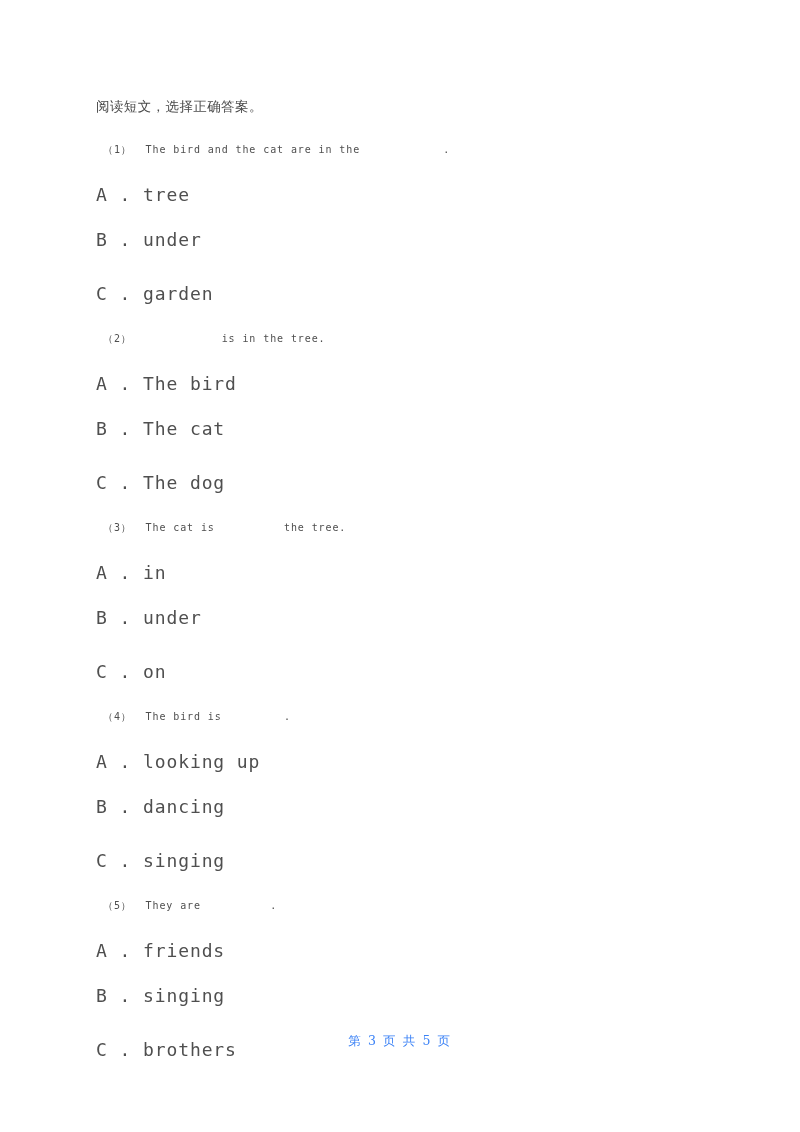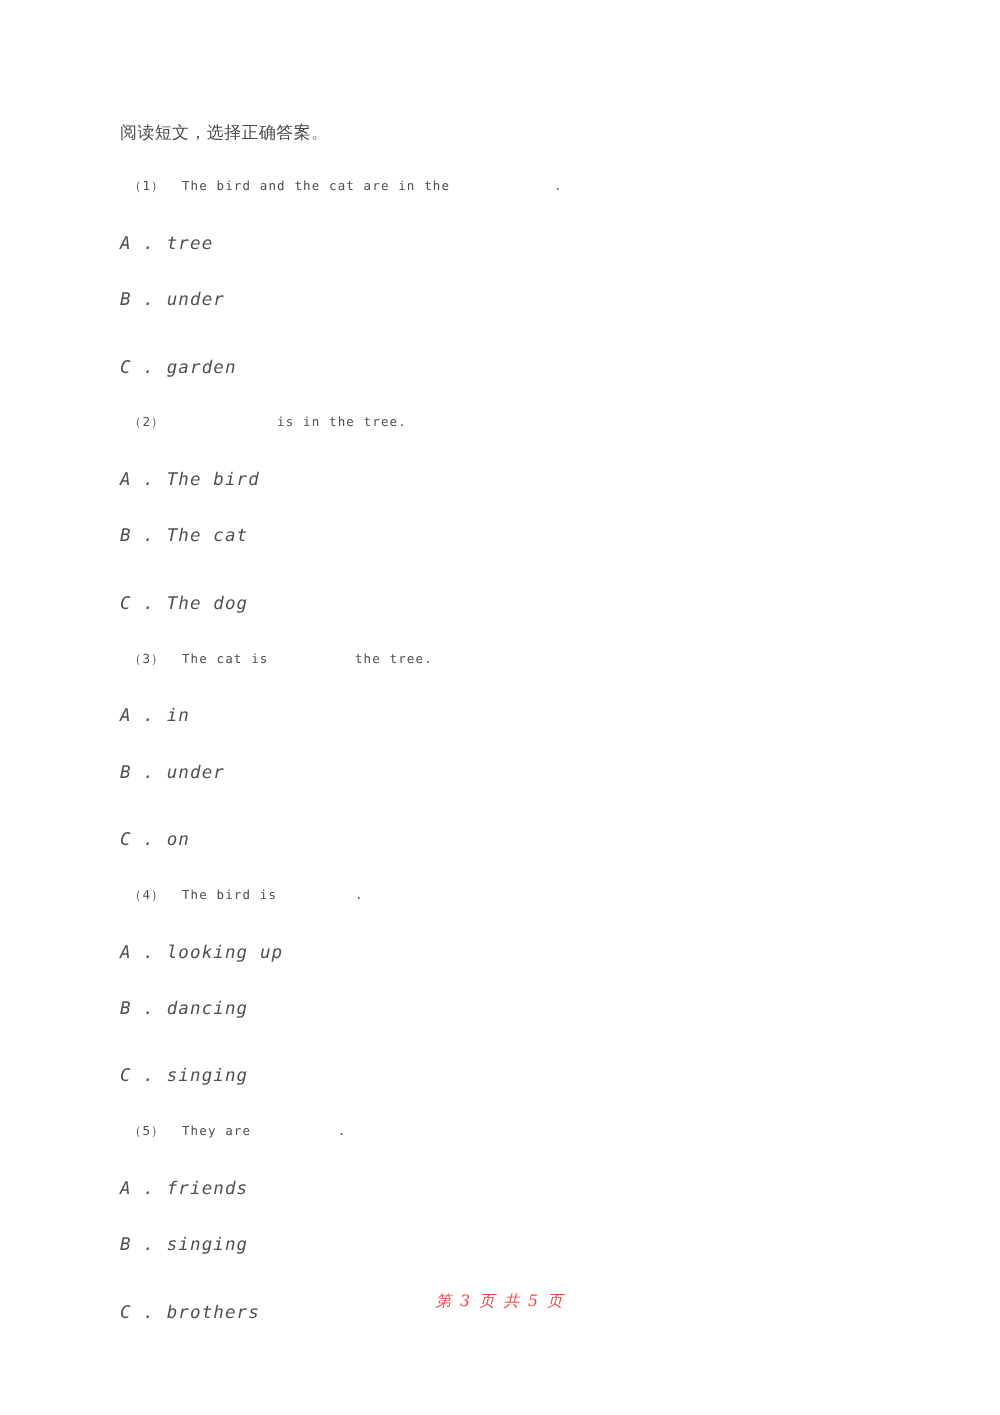--- a/index.html
+++ b/index.html
@@ -52,48 +52,46 @@
     line-height: 18px;
     color: #4f4f4f;
     letter-spacing: 0.9px;
     white-space: pre;
     margin: 0 0 27px 7px;
   }
 
   
   .option {
     font-family: "DejaVu Sans Mono", "Liberation Mono", monospace;
-    font-size: 14px;
+    font-size: 18px;
     line-height: 18px;
     color: #4f4f4f;
     letter-spacing: 0.9px;
     white-space: pre;
     margin: 0 0 27px 0;
-    font-style: italic;
   }
 
   
   .option.block-end {
     margin-bottom: 27px;
     margin-top: 36px;
   }
 
   
   .footer {
     position: absolute;
     left: 0;
     top: 1033px;
     width: 800px;
     text-align: center;
     font-family: "DejaVu Serif", "Liberation Serif", serif;
     font-size: 12.5px;
     letter-spacing: 1.6px;
-    color: #ef4444;
+    color: #3b82f6;
     white-space: pre;
-    font-style: italic;
   }
 </style>
 </head>
 <body>
 
 <div class="page">
 
   <div class="content">
 
     <p class="instruction">阅读短文，选择正确答案。</p>

